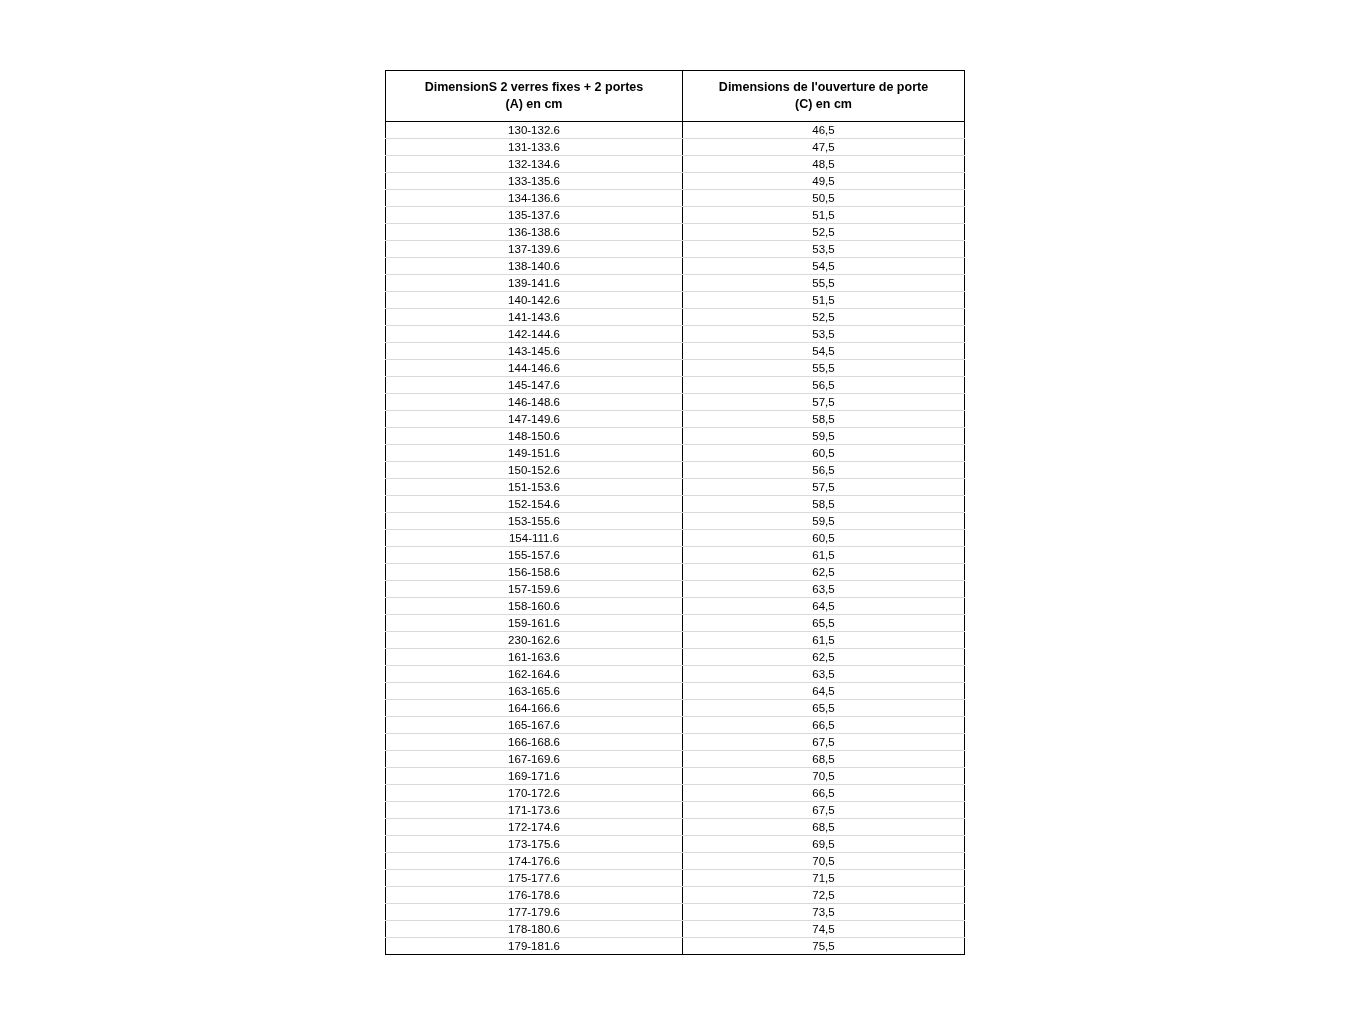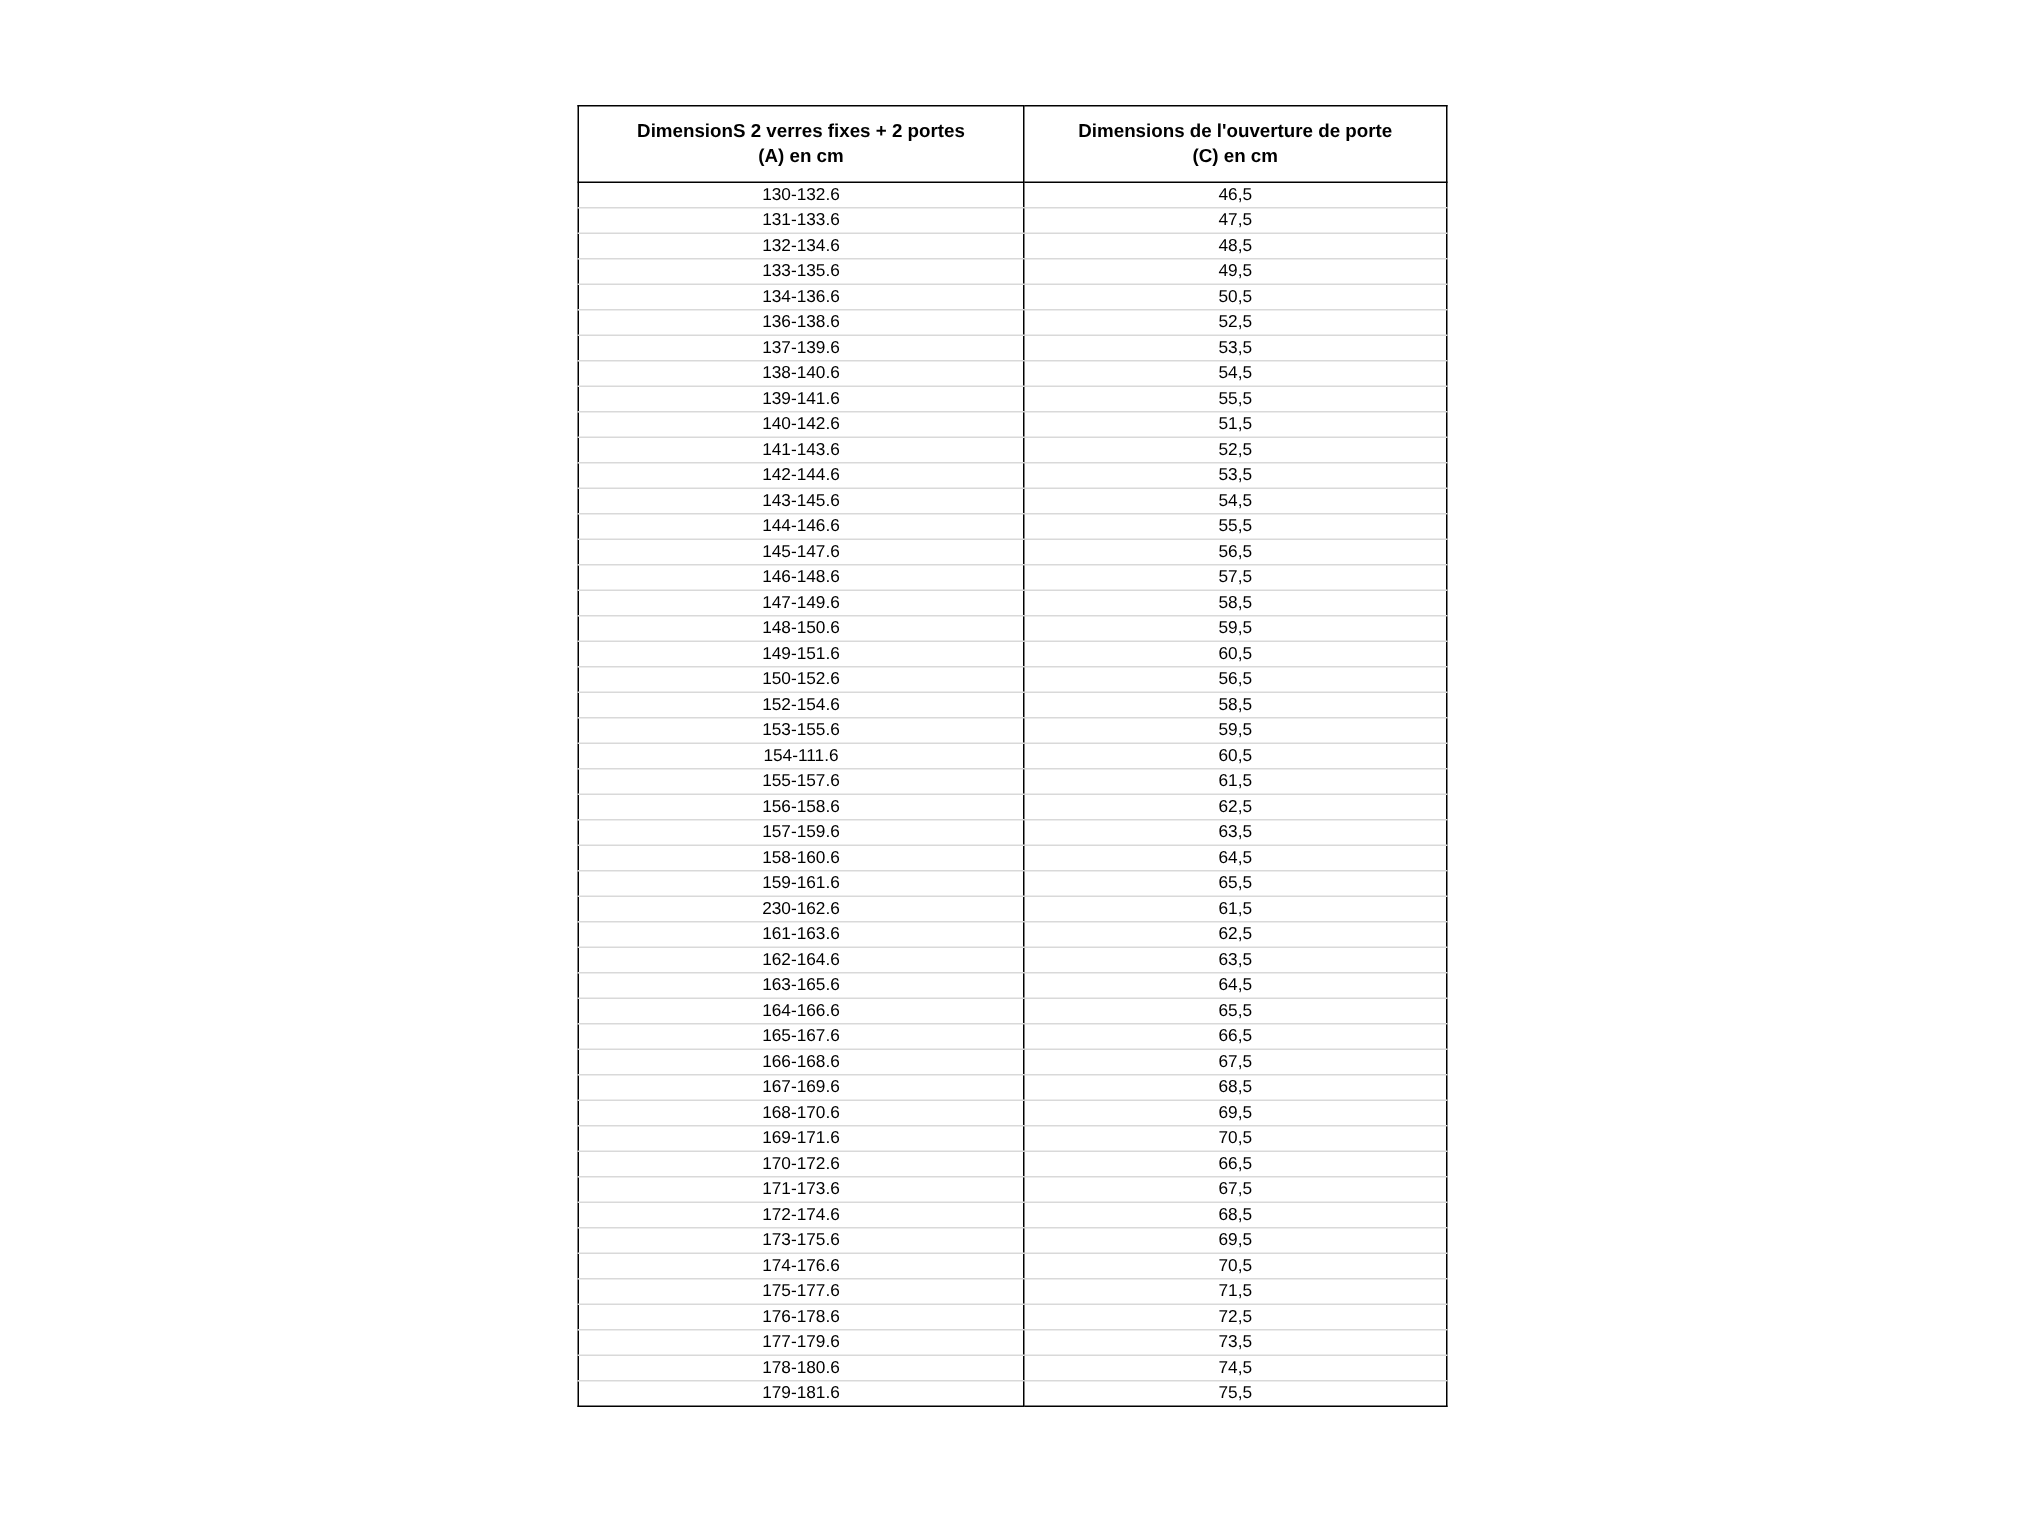--- a/index.html
+++ b/index.html
@@ -99,20 +99,24 @@
           </tr>
           <tr>
             <td>133-135.6</td>
             <td>49,5</td>
           </tr>
           <tr>
             <td>134-136.6</td>
             <td>50,5</td>
           </tr>
           <tr>
+            <td>135-137.6</td>
+            <td>51,5</td>
+          </tr>
+          <tr>
             <td>136-138.6</td>
             <td>52,5</td>
           </tr>
           <tr>
             <td>137-139.6</td>
             <td>53,5</td>
           </tr>
           <tr>
             <td>138-140.6</td>
             <td>54,5</td>
@@ -159,20 +163,24 @@
           </tr>
           <tr>
             <td>149-151.6</td>
             <td>60,5</td>
           </tr>
           <tr>
             <td>150-152.6</td>
             <td>56,5</td>
           </tr>
           <tr>
+            <td>151-153.6</td>
+            <td>57,5</td>
+          </tr>
+          <tr>
             <td>152-154.6</td>
             <td>58,5</td>
           </tr>
           <tr>
             <td>153-155.6</td>
             <td>59,5</td>
           </tr>
           <tr>
             <td>154-111.6</td>
             <td>60,5</td>
@@ -221,24 +229,20 @@
             <td>165-167.6</td>
             <td>66,5</td>
           </tr>
           <tr>
             <td>166-168.6</td>
             <td>67,5</td>
           </tr>
           <tr>
             <td>167-169.6</td>
             <td>68,5</td>
-          </tr>
-          <tr>
-            <td>168-170.6</td>
-            <td>69,5</td>
           </tr>
           <tr>
             <td>169-171.6</td>
             <td>70,5</td>
           </tr>
           <tr>
             <td>170-172.6</td>
             <td>66,5</td>
           </tr>
           <tr>

